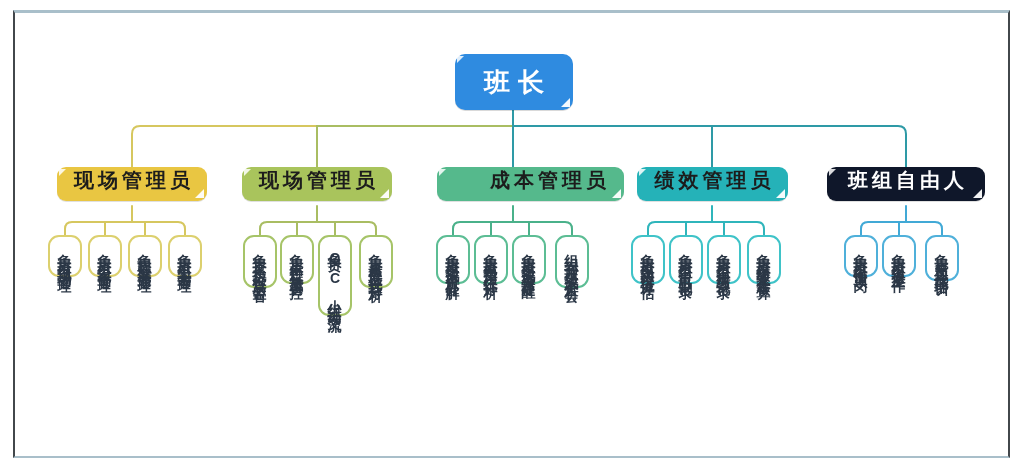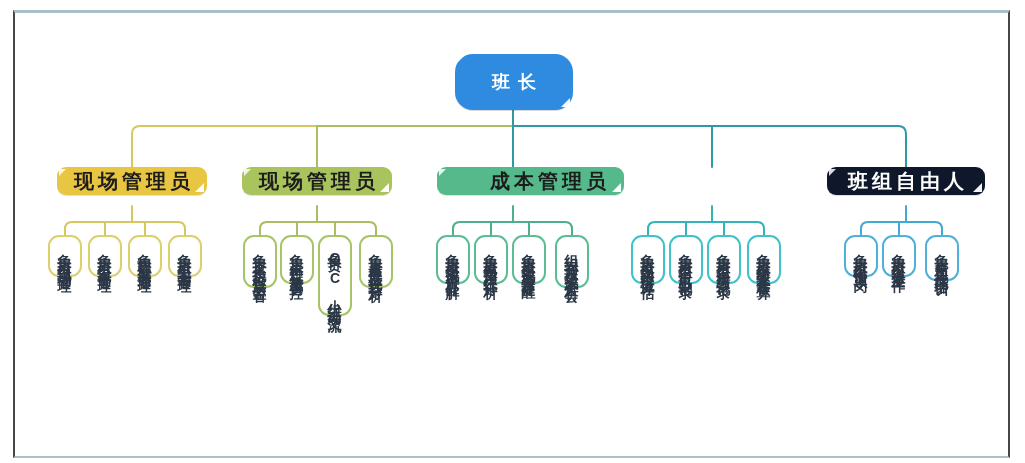--- a/index.html
+++ b/index.html
@@ -9,27 +9,27 @@
   
   .frame{position:absolute;left:13px;top:10px;width:993px;height:443px;
          border-top:3px solid #a9bfca;border-bottom:2px solid #a9bfca;
          border-left:2px solid #42474b;border-right:2px solid #42474b;
          z-index:0;background:transparent;}
 
   .connectors{position:absolute;left:0;top:0;width:1025px;height:463px;z-index:1;}
 
   
   .root{position:absolute;left:455px;top:54px;width:118px;height:56px;
-        border-radius:18px;display:flex;align-items:center;justify-content:center;
-        font-weight:bold;font-size:18px;letter-spacing:8px;text-indent:8px;
+        border-radius:10px;display:flex;align-items:center;justify-content:center;
+        font-weight:bold;font-size:26px;letter-spacing:8px;text-indent:8px;
         z-index:2;box-shadow:0 1px 0 rgba(0,0,0,.15);}
 
   
-  .dept{position:absolute;top:167px;height:28px;border-radius:9px;
-        display:flex;align-items:flex-end;justify-content:center;
+  .dept{position:absolute;top:167px;height:34px;border-radius:9px;
+        display:flex;align-items:flex-start;justify-content:center;
         font-weight:bold;font-size:20px;letter-spacing:4px;text-indent:4px;
         z-index:2;box-shadow:0 1px 0 rgba(0,0,0,.12);}
   .d1{left:57px;width:150px;}
   .d2{left:242px;width:150px;}
   .d3{left:437px;width:152px;}
   .d4{left:637px;width:151px;}
   .d5{left:827px;width:158px;}
 
   
   .root::after,.dept::after{content:"";position:absolute;right:3px;bottom:3px;width:0;height:0;
@@ -120,20 +120,23 @@
   <div class="leaf lf32" style="border-color: rgb(92, 189, 148);">
     <span class="vtext">负责班组费用统计分析</span>
   </div>
   <div class="leaf lf33" style="border-color: rgb(92, 189, 148);">
     <span class="vtext">负责班组成本异常提醒</span>
   </div>
   <div class="leaf lf34" style="border-color: rgb(92, 189, 148);">
     <span class="vtext">组织召开班组成本分析会</span>
   </div>
 
+  <div class="dept d4" style="background-color: rgb(37, 178, 184); color: rgb(28, 28, 28);">
+    <span>绩效管理员</span>
+  </div>
   <div class="leaf lf41" style="border-color: rgb(63, 195, 200);">
     <span class="vtext">负责班组岗位价值评估</span>
   </div>
   <div class="leaf lf42" style="border-color: rgb(63, 195, 200);">
     <span class="vtext">负责班组日常出勤记录</span>
   </div>
   <div class="leaf lf43" style="border-color: rgb(63, 195, 200);">
     <span class="vtext">负责班组日常绩效记录</span>
   </div>
   <div class="leaf lf44" style="border-color: rgb(63, 195, 200);">

